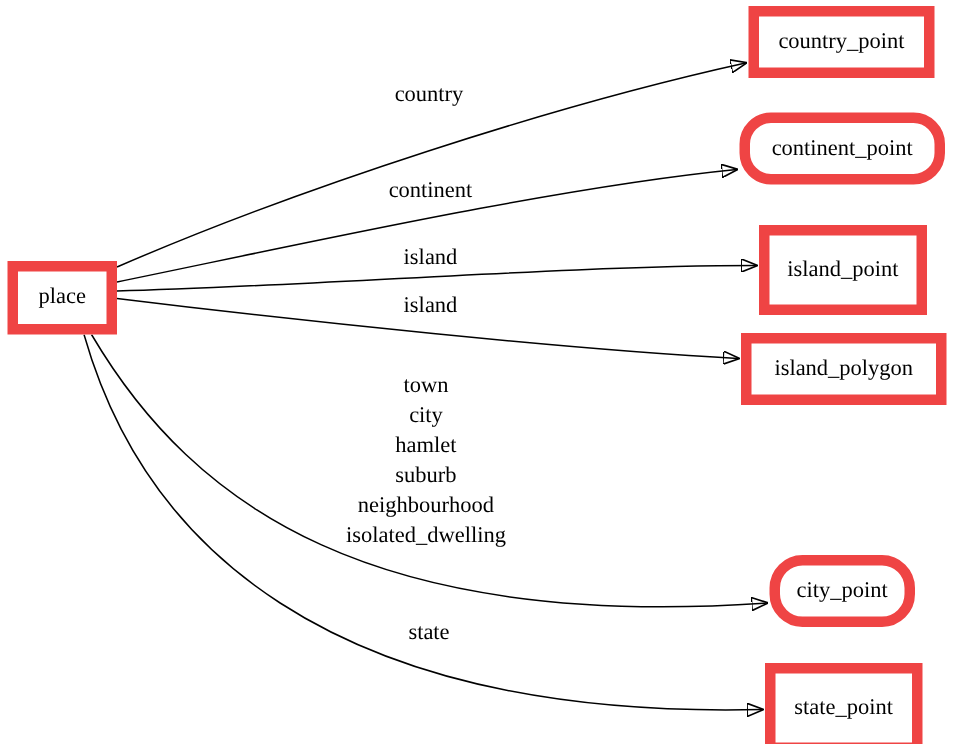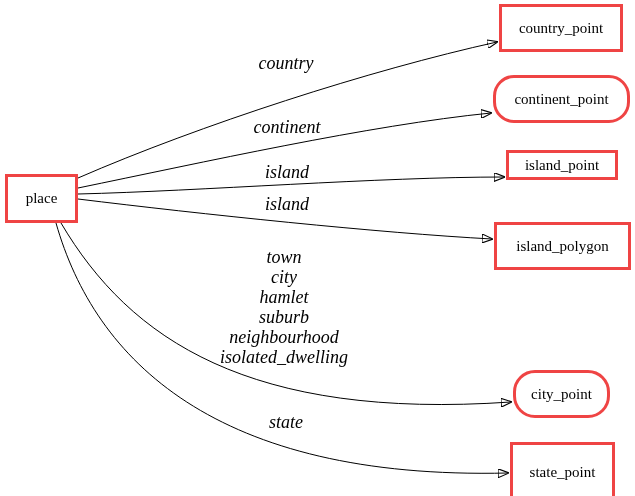--- a/index.html
+++ b/index.html
@@ -24,36 +24,35 @@
     height: 496px;
   }
   #edge-layer path {
     fill: none;
     stroke: #000000;
     stroke-width: 1;
   }
   .node {
     position: absolute;
     box-sizing: border-box;
-    border: 3px solid #ef4444;
+    border: 7px solid #ef4444;
     background: #ffffff;
     display: flex;
     align-items: center;
     justify-content: center;
     font-size: 15px;
     white-space: nowrap;
   }
   .edge-label {
     position: absolute;
     transform: translate(-50%, -50%);
-    font-size: 18px;
+    font-size: 15px;
     line-height: 20px;
     text-align: center;
     white-space: nowrap;
-    font-style: italic;
   }
   .edge-label span { display: block; }
 </style>
 </head>
 <body>
 
 <div id="canvas">
 
   <svg id="edge-layer" viewBox="0 0 635 496" xmlns="http://www.w3.org/2000/svg">
     <defs>
@@ -74,21 +73,21 @@
   </div>
 
   <div class="node" style="left:499px; top:4px; width:124px; height:48px;">
     <span>country_point</span>
   </div>
 
   <div class="node" style="left:493px; top:75px; width:137px; height:48px;border-radius:21px;">
     <span>continent_point</span>
   </div>
 
-  <div class="node" style="left:506px; top:150px; width:112px; height:30px;">
+  <div class="node" style="left:506px; top:150px; width:112px; height:60px;">
     <span>island_point</span>
   </div>
 
   <div class="node" style="left:494px; top:222px; width:137px; height:48px;">
     <span>island_polygon</span>
   </div>
 
   <div class="node" style="left:513px; top:370px; width:97px; height:48px;border-radius:22px;">
     <span>city_point</span>
   </div>

